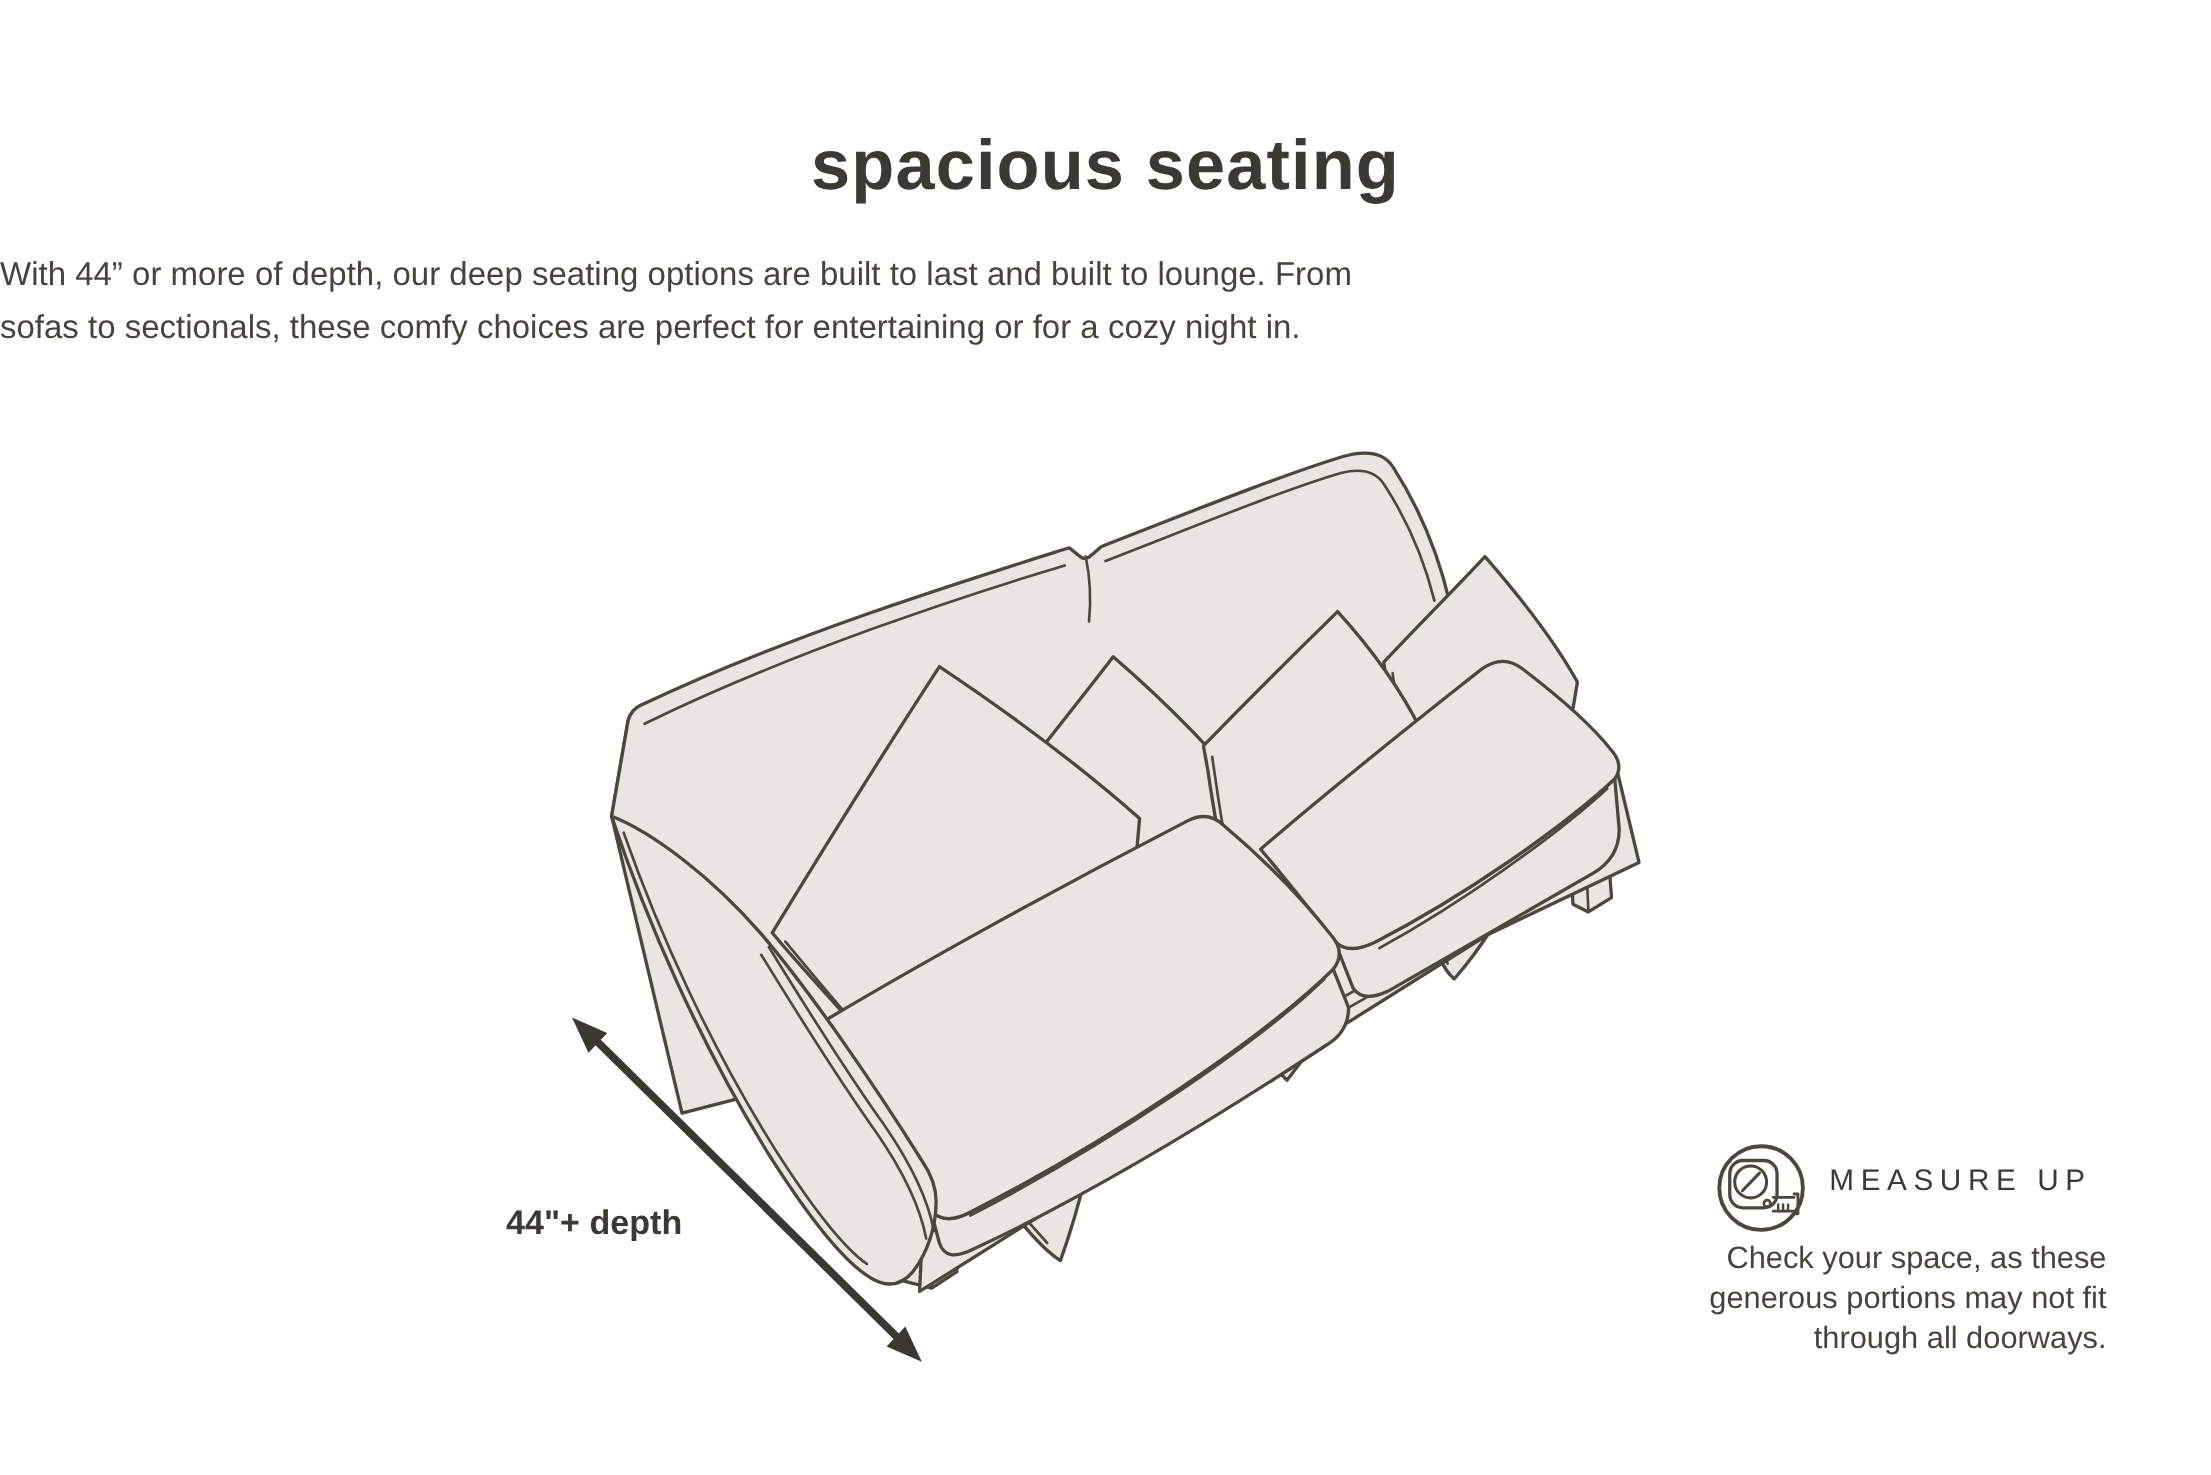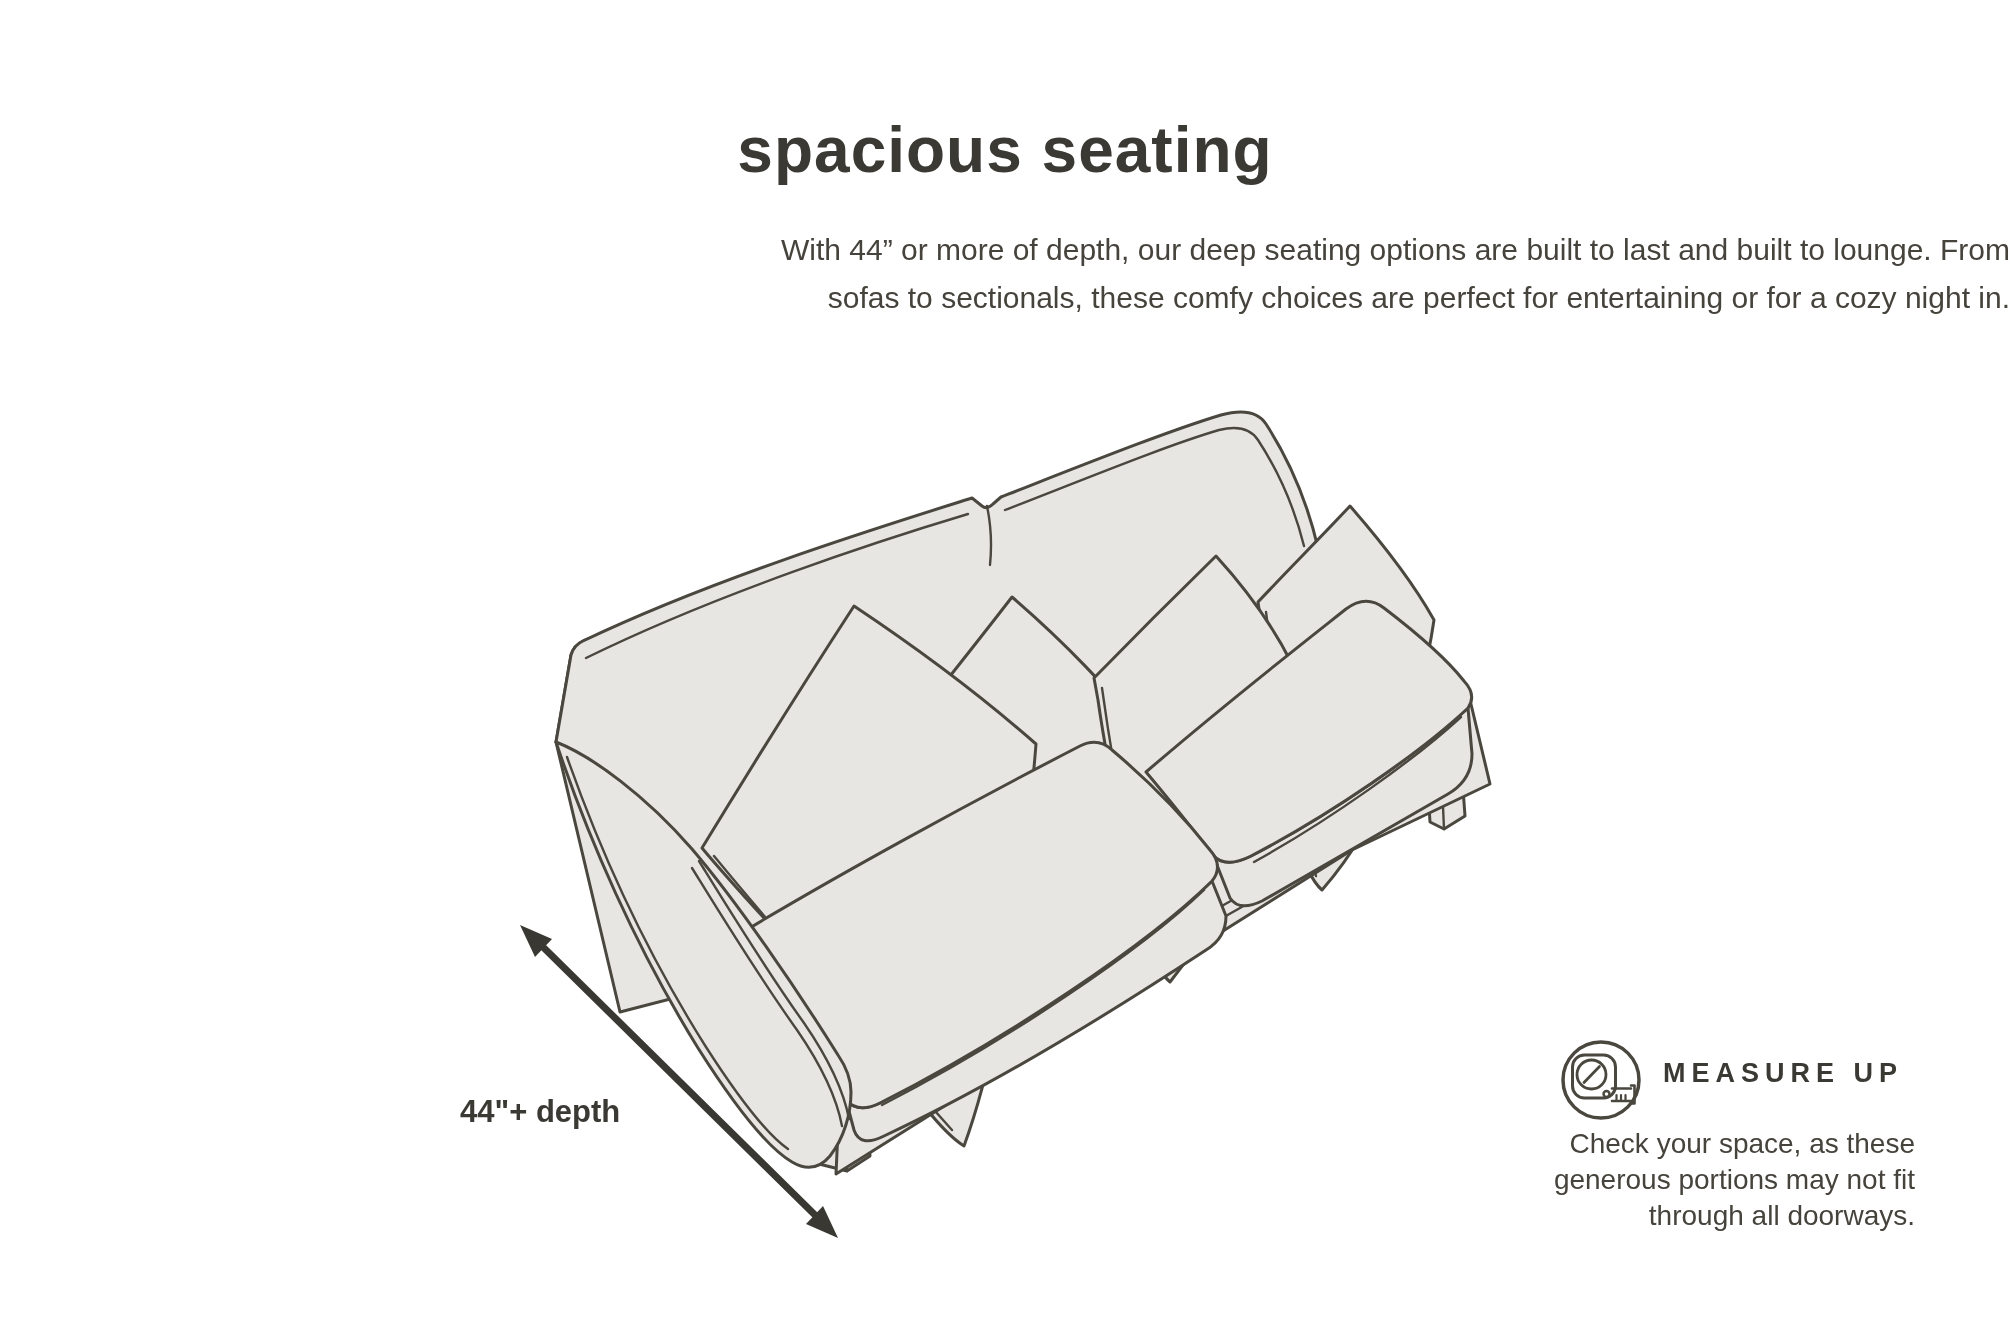--- a/index.html
+++ b/index.html
@@ -11,31 +11,31 @@
     background:var(--background);
     font-family:"Liberation Sans", sans-serif;
     color:var(--text);
   }
   .abs{position:absolute}
   .page-title{
     top:97px;left:0;width:2010px;text-align:center;
     font-size:64px;font-weight:bold;letter-spacing:1px;color:var(--text);margin-top:16px;
   }
   .intro{
-    top:226px;left:0;width:2010px;text-align:right;
+    top:226px;left:0;width:2010px;text-align:left;
     font-size:30px;line-height:48px;color:var(--muted_text);
     white-space:pre-line;
   }
   .dim-label{
     left:460px;top:1094px;
     font-size:31px;font-weight:bold;color:var(--text);
   }
   .mu-heading{
     left:1663px;top:1058px;
-    font-size:27px;font-weight:bold;letter-spacing:6px;color:var(--text);
+    font-size:27px;font-weight:normal;letter-spacing:6px;color:var(--text);
     white-space:nowrap;
   }
   .mu-note{
     right:95px;top:1126px;width:560px;text-align:right;
     font-size:28px;line-height:36px;color:var(--muted_text);
     white-space:pre-line;
   }
   svg.scene{left:0;top:0}
   .sh{fill:var(--shape);stroke:var(--line);stroke-width:3;stroke-linejoin:round;stroke-linecap:round}
   .ln{fill:none;stroke:var(--line);stroke-width:3;stroke-linejoin:round;stroke-linecap:round}

